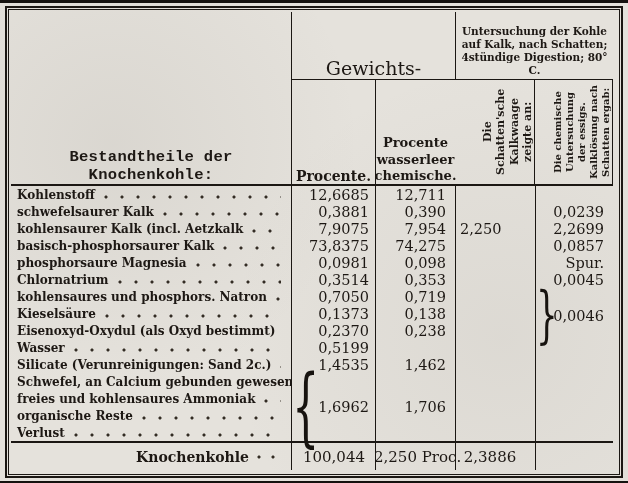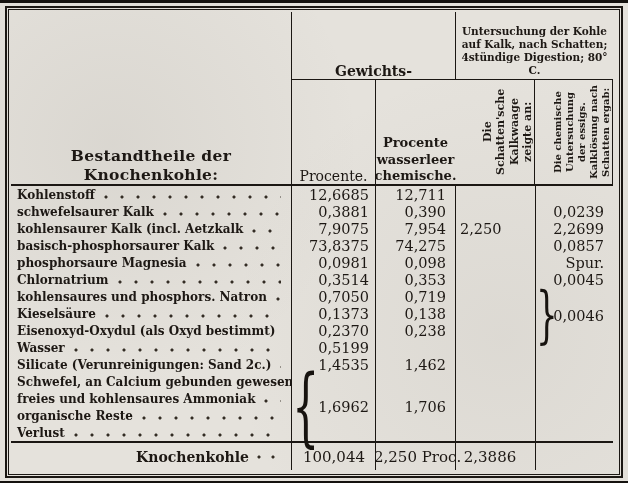--- a/index.html
+++ b/index.html
@@ -31,24 +31,24 @@
 
   
   .hdr{
     display:grid;
     grid-template-columns:280px 84px 80px 80px 78px;
     grid-template-rows:68px 104px;
     border-bottom:2px solid #1b1713;
     box-sizing:border-box;
   }
   .cell{box-sizing:border-box;display:flex;align-items:flex-end;justify-content:center;text-align:center;}
-  .c-label{grid-column:1;grid-row:1/3;font-weight:700;font-size:15.5px;letter-spacing:.3px;}
-  .c-gewichts{grid-column:2/4;grid-row:1;border-left:1.4px solid #1b1713;border-bottom:1.4px solid #1b1713;font-weight:700;font-size:14px;}
+  .c-label{grid-column:1;grid-row:1/3;font-weight:700;font-size:15.5px;letter-spacing:.3px;font-family:Liberation Mono, monospace;}
+  .c-gewichts{grid-column:2/4;grid-row:1;border-left:1.4px solid #1b1713;border-bottom:1.4px solid #1b1713;font-weight:400;font-size:19px;}
   .c-unters{grid-column:4/6;grid-row:1;border-left:1.4px solid #1b1713;border-bottom:1.4px solid #1b1713;font-weight:700;font-size:10.5px;line-height:1.25;padding:2px 3px;}
-  .c-proc{grid-column:2;grid-row:2;border-left:1.4px solid #1b1713;font-weight:400;font-size:14px;}
+  .c-proc{grid-column:2;grid-row:2;border-left:1.4px solid #1b1713;font-weight:700;font-size:14px;}
   .c-wl{grid-column:3;grid-row:2;border-left:1.4px solid #1b1713;font-weight:700;font-size:13px;line-height:1.25;padding:0 4px;}
   .rot{
     writing-mode:vertical-rl;
     transform:rotate(180deg);
     font-weight:700;
     line-height:1.2;
     padding:2px 0;
   }
   .c-rot1{grid-column:4;grid-row:2;border-left:1.4px solid #1b1713;font-size:11px;}
   .c-rot2{grid-column:5;grid-row:2;border-left:1.4px solid #1b1713;font-size:10px;}

